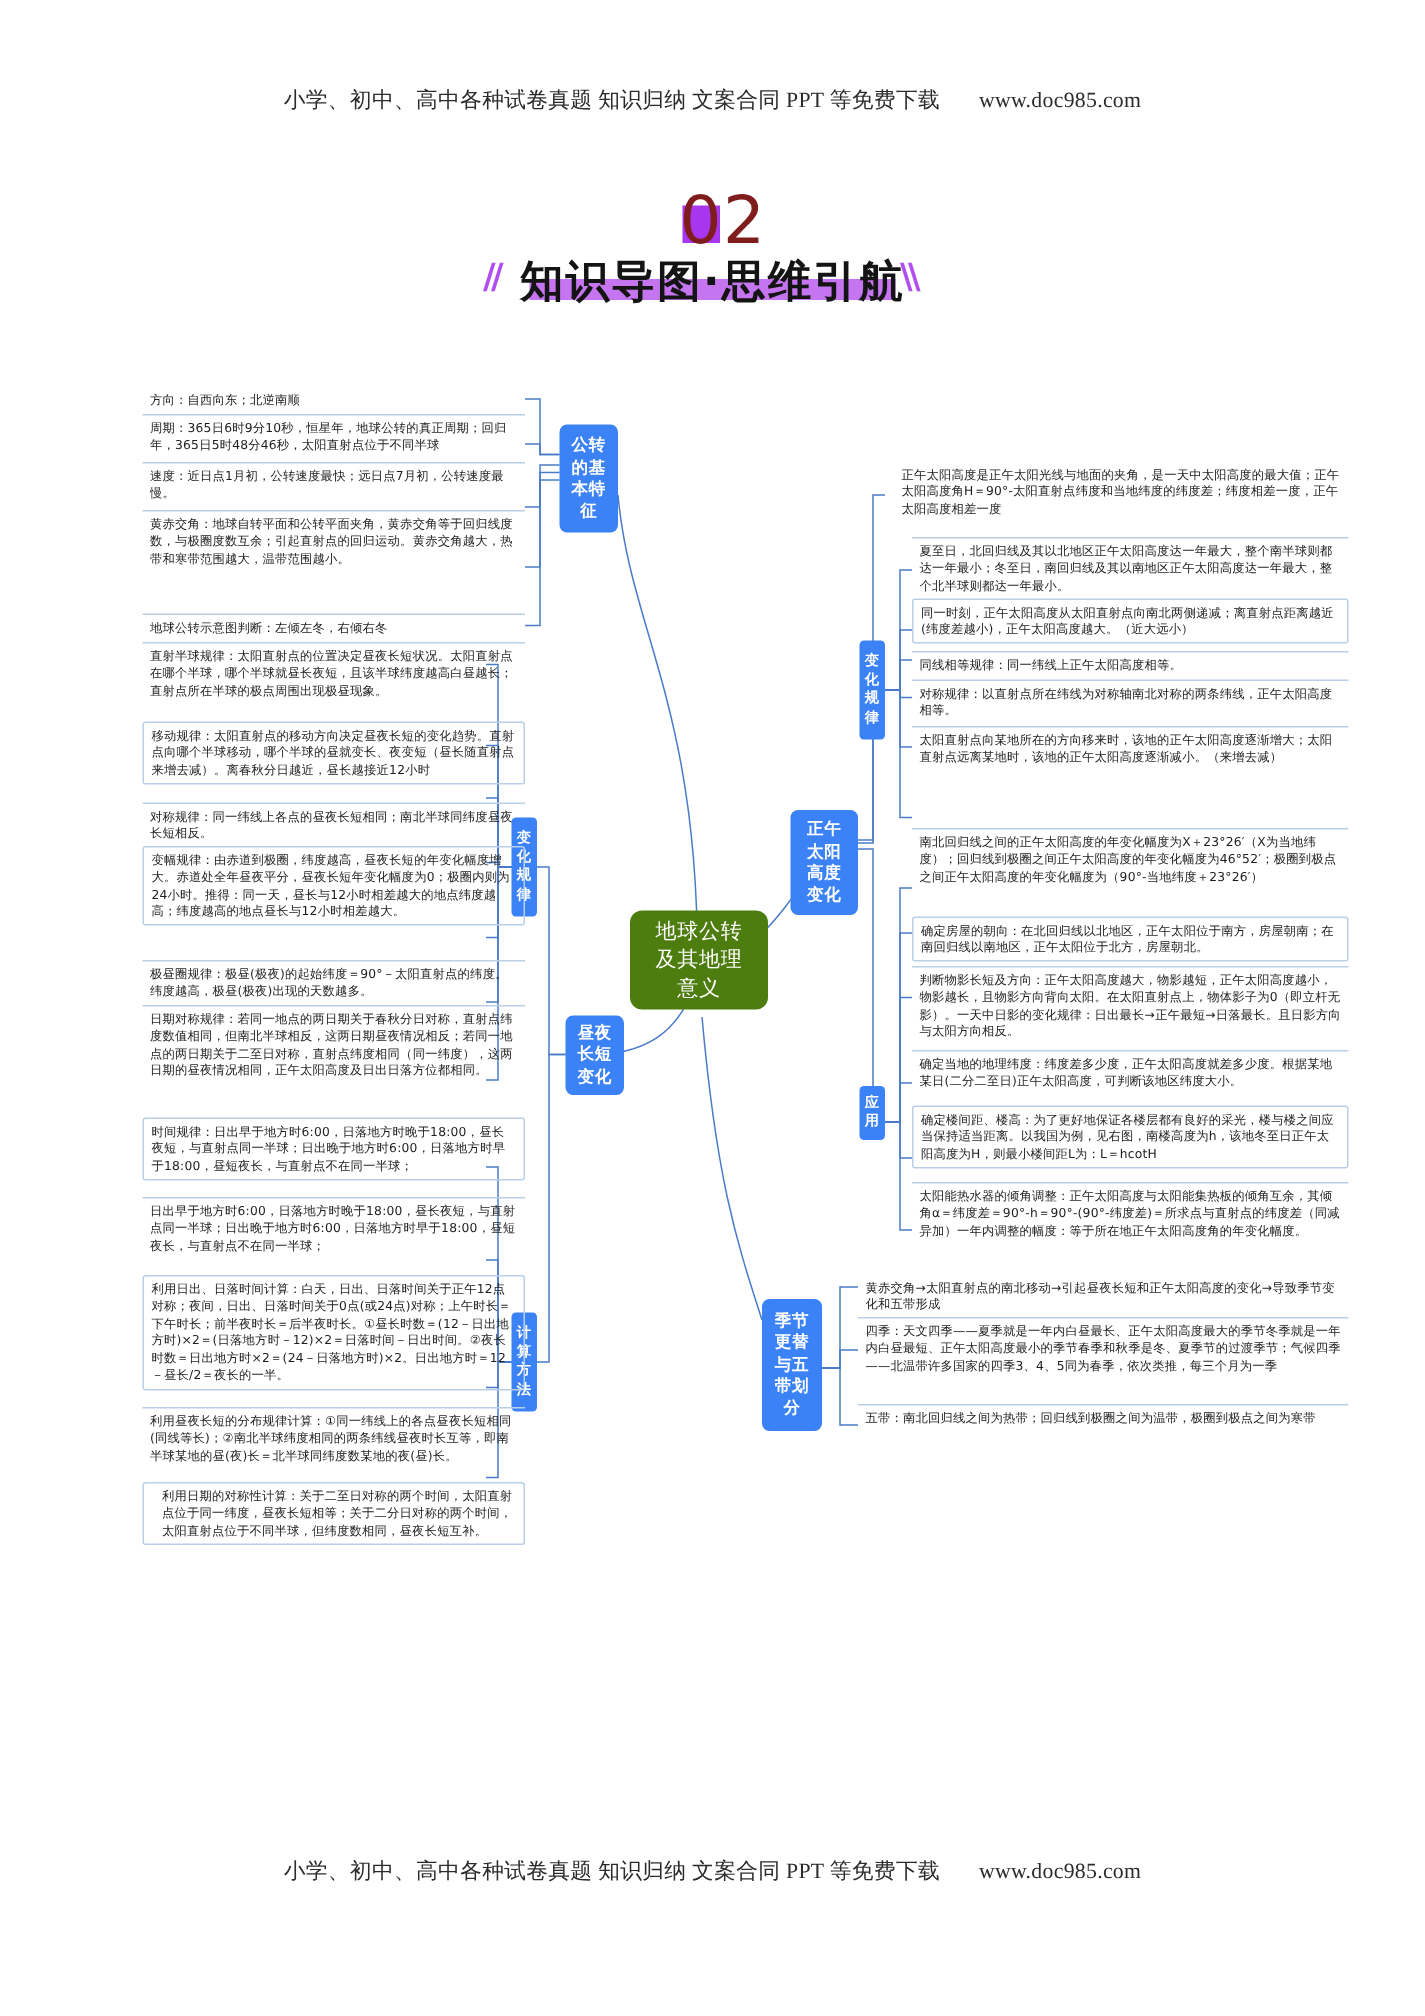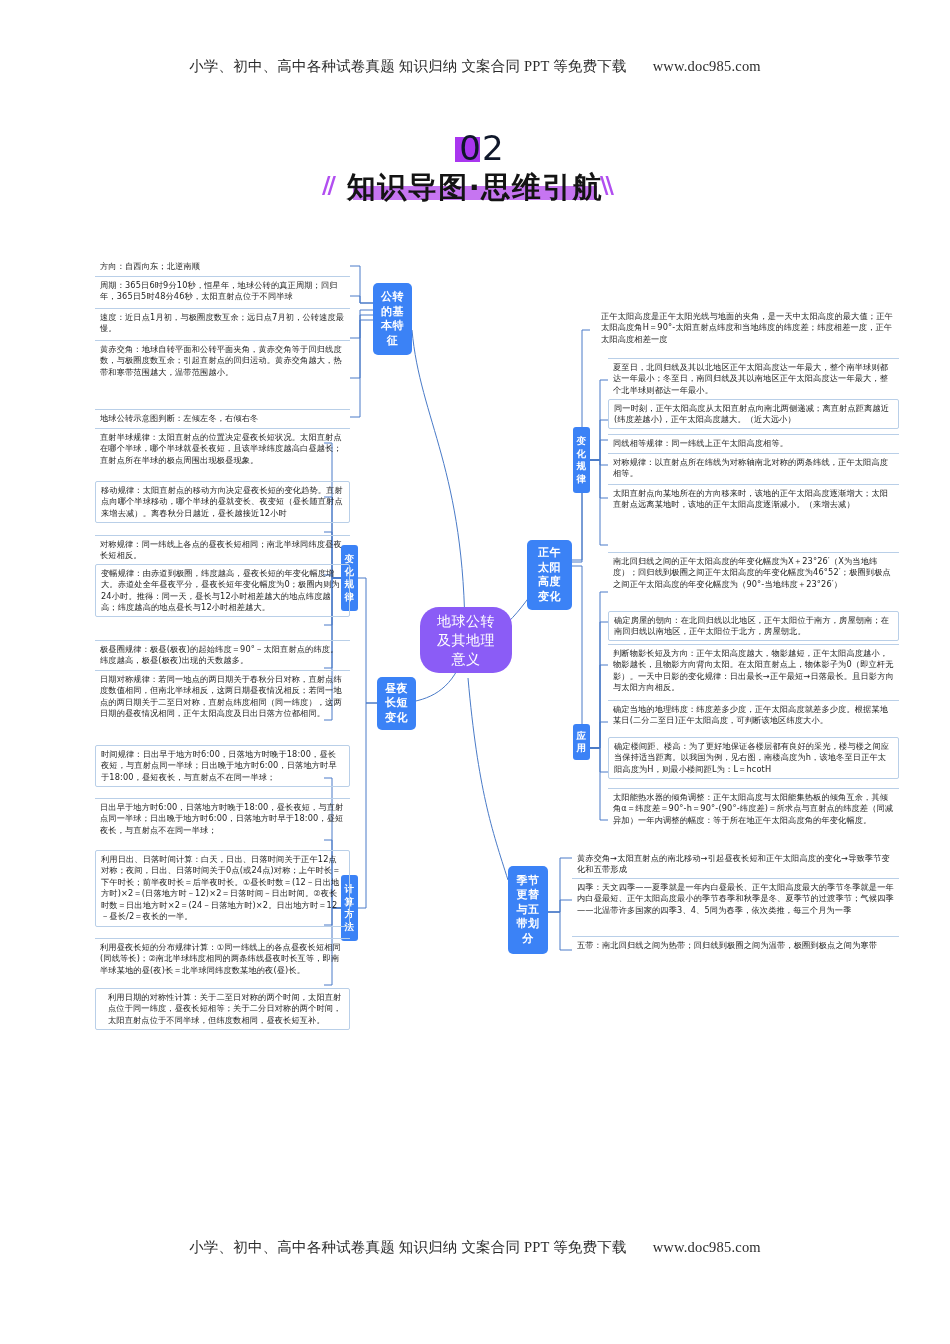--- a/index.html
+++ b/index.html
@@ -55,23 +55,23 @@
     width: 25px;
     height: 25px;
     background: #a936ef;
   }
   .title-num {
     position: absolute;
     left: 0; top: 0;
     width: 950px;
     text-align: center;
     font-family: "DejaVu Sans", sans-serif;
-    font-size: 34px;
+    font-size: 44px;
     font-weight: 400;
-    color: #0f172a;
+    color: #7f1d1d;
     letter-spacing: 1px;
     line-height: 44px;
     padding-left: 14px;
     box-sizing: border-box;
   }
   .title-main-row {
     position: relative;
     height: 34px;
     text-align: center;
   }
@@ -149,25 +149,25 @@
     font-weight: 700;
     text-align: center;
     border-radius: 4px;
     display: flex;
     align-items: center;
     justify-content: center;
     letter-spacing: 0.5px;
     font-family: "DejaVu Sans", "Liberation Sans", sans-serif;
   }
   .node.center {
-    background: #8b5cf6;
+    background: #4d7c0f;
     font-weight: 400;
     font-size: 14px;
     line-height: 19px;
-    border-radius: 19px;
+    border-radius: 8px;
   }
   .node.branch {
     font-size: 11px;
     line-height: 14.5px;
     border-radius: 5px;
   }
   .node.sub {
     font-size: 9.5px;
     line-height: 12.5px;
     border-radius: 3px;
@@ -308,21 +308,21 @@
 律</span>
   </div>
 
   <div class="node sub" style="left:573px; top:724px; width:17px; height:36px;">
     <span class="txt" style="white-space:pre-line;">应
 用</span>
   </div>
 
   <div class="leaf noline" style="left:95px; top:258px; width:255px;">方向：自西向东；北逆南顺</div>
   <div class="leaf" style="left:95px; top:276px; width:255px;">周期：365日6时9分10秒，恒星年，地球公转的真正周期；回归年，365日5时48分46秒，太阳直射点位于不同半球</div>
-  <div class="leaf" style="left:95px; top:308px; width:255px;">速度：近日点1月初，与极圈度数互余；远日点7月初，公转速度最慢。</div>
+  <div class="leaf" style="left:95px; top:308px; width:255px;">速度：近日点1月初，公转速度最快；远日点7月初，公转速度最慢。</div>
   <div class="leaf" style="left:95px; top:340px; width:255px;">黄赤交角：地球自转平面和公转平面夹角，黄赤交角等于回归线度数，与极圈度数互余；引起直射点的回归运动。黄赤交角越大，热带和寒带范围越大，温带范围越小。</div>
   <div class="leaf" style="left:95px; top:409px; width:255px;">地球公转示意图判断：左倾左冬，右倾右冬</div>
 
   <div class="leaf" style="left:95px; top:428px; width:255px;">直射半球规律：太阳直射点的位置决定昼夜长短状况。太阳直射点在哪个半球，哪个半球就昼长夜短，且该半球纬度越高白昼越长；直射点所在半球的极点周围出现极昼现象。</div>
   <div class="leaf boxed" style="left:95px; top:481px; width:255px;">移动规律：太阳直射点的移动方向决定昼夜长短的变化趋势。直射点向哪个半球移动，哪个半球的昼就变长、夜变短（昼长随直射点来增去减）。离春秋分日越近，昼长越接近12小时</div>
   <div class="leaf" style="left:95px; top:535px; width:255px;">对称规律：同一纬线上各点的昼夜长短相同；南北半球同纬度昼夜长短相反。</div>
   <div class="leaf boxed" style="left:95px; top:564px; width:255px;">变幅规律：由赤道到极圈，纬度越高，昼夜长短的年变化幅度增大。赤道处全年昼夜平分，昼夜长短年变化幅度为0；极圈内则为24小时。推得：同一天，昼长与12小时相差越大的地点纬度越高；纬度越高的地点昼长与12小时相差越大。</div>
   <div class="leaf" style="left:95px; top:640px; width:255px;">极昼圈规律：极昼(极夜)的起始纬度＝90°－太阳直射点的纬度。纬度越高，极昼(极夜)出现的天数越多。</div>
   <div class="leaf" style="left:95px; top:670px; width:255px;">日期对称规律：若同一地点的两日期关于春秋分日对称，直射点纬度数值相同，但南北半球相反，这两日期昼夜情况相反；若同一地点的两日期关于二至日对称，直射点纬度相同（同一纬度），这两日期的昼夜情况相同，正午太阳高度及日出日落方位都相同。</div>
   <div class="leaf boxed" style="left:95px; top:745px; width:255px;">时间规律：日出早于地方时6:00，日落地方时晚于18:00，昼长夜短，与直射点同一半球；日出晚于地方时6:00，日落地方时早于18:00，昼短夜长，与直射点不在同一半球；</div>

